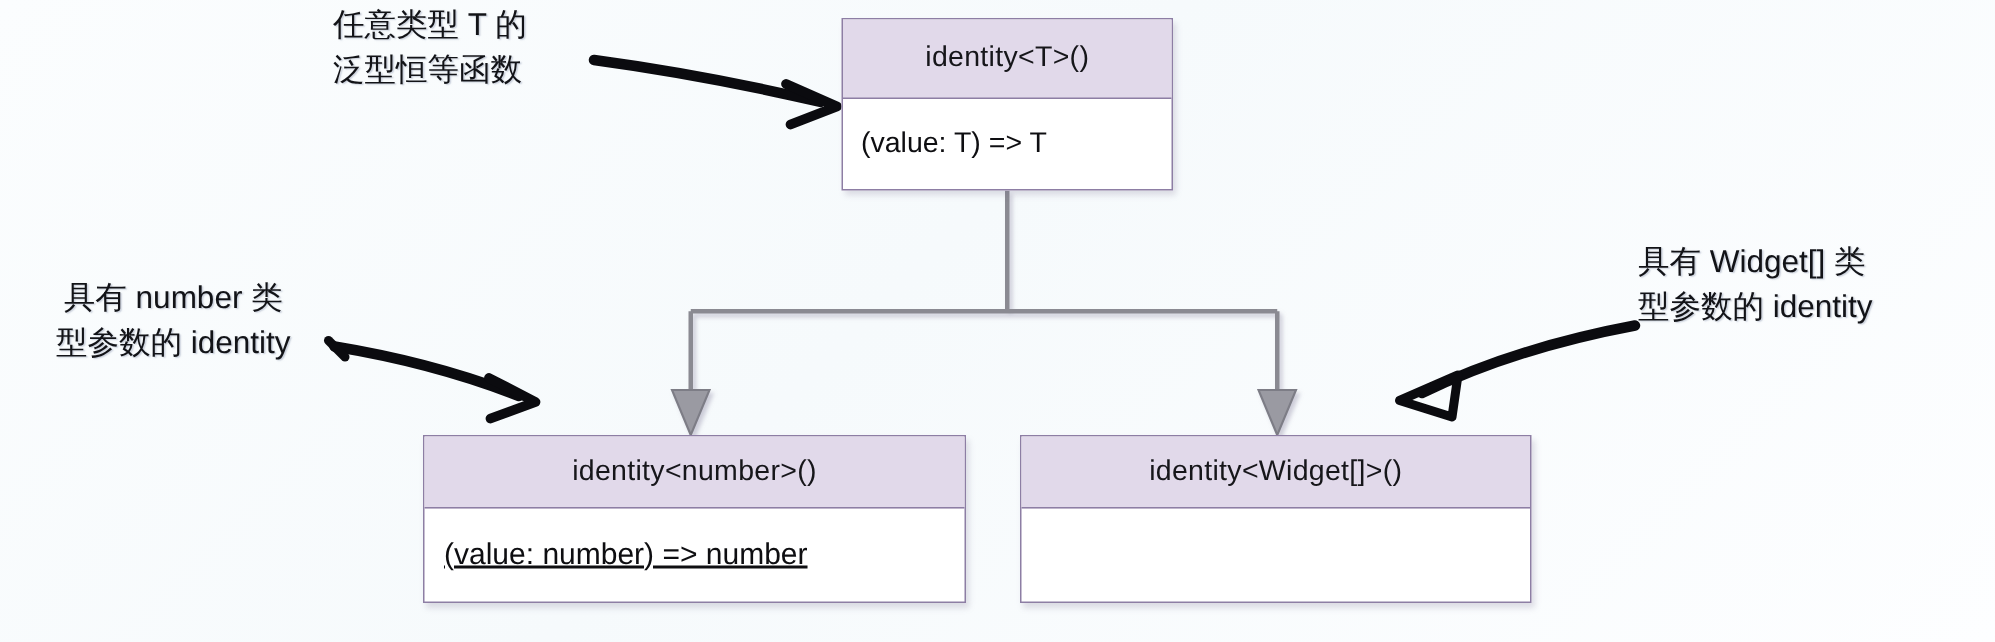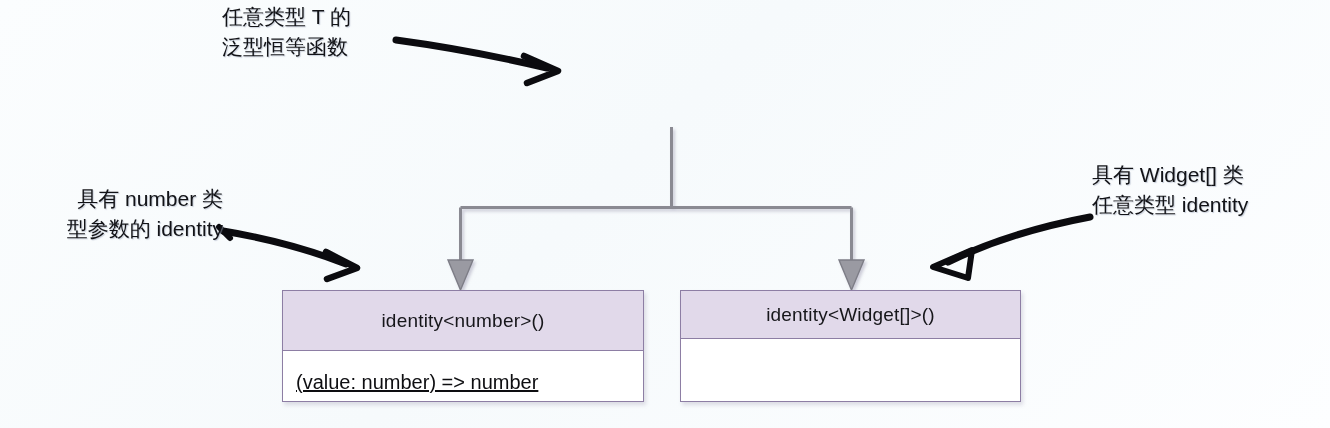--- a/index.html
+++ b/index.html
@@ -72,21 +72,21 @@
   }
 
   
   #box-number {
     left: 282px;
     top: 290px;
     width: 362px;
     height: 112px;
   }
   #box-number .uml-header {
-    height: 60px;
+    height: 48px;
     font-size: 19px;
     text-align: right;
   }
   #box-number .uml-body {
     height: 62px;
     padding-left: 13px;
     font-size: 20px;
     text-decoration: underline;
   }
 
@@ -120,21 +120,21 @@
   #note-root {
     left: 222px;
     top: 2px;
     width: 200px;
     text-align: left;
   }
   #note-number {
     left: 8px;
     top: 184px;
     width: 215px;
-    text-align: right;
+    text-align: center;
   }
   #note-widget {
     left: 1092px;
     top: 160px;
     width: 230px;
     text-align: left;
   }
 </style>
 </head>
 <body>
@@ -167,30 +167,34 @@
       <path d="M 326 252 L 357 268 L 327 279" fill="none" stroke="#0b0b0f" stroke-width="6.5" stroke-linecap="round" stroke-linejoin="round"></path>
       <path d="M 219 227 L 230 238" stroke="#0b0b0f" stroke-width="6" stroke-linecap="round"></path>
     </g>
 
     <g>
       <path d="M 1090 217 Q 1010 232 948 262" fill="none" stroke="#0b0b0f" stroke-width="7" stroke-linecap="round"></path>
       <path d="M 933 267 L 972 250 L 968 278 Z" fill="none" stroke="#0b0b0f" stroke-width="6" stroke-linejoin="round"></path>
     </g>
   </svg>
 
+  <div class="uml-box" id="box-root">
+    <div class="uml-header">identity&lt;T&gt;()</div>
+    <div class="uml-body">(value: T) =&gt; T</div>
+  </div>
 
   <div class="uml-box" id="box-number">
     <div class="uml-header">identity&lt;number&gt;()</div>
     <div class="uml-body">(value: number) =&gt; number</div>
   </div>
 
   <div class="uml-box" id="box-widget">
     <div class="uml-header">identity&lt;Widget[]&gt;()</div>
   </div>
 
   <div class="annotation" id="note-root">任意类型 T 的
 泛型恒等函数</div>
   <div class="annotation" id="note-number">具有 number 类
 型参数的 identity</div>
   <div class="annotation" id="note-widget">具有 Widget[] 类
-任意类型 identity</div>
+型参数的 identity</div>
 
 </div>
 
 </body></html>

